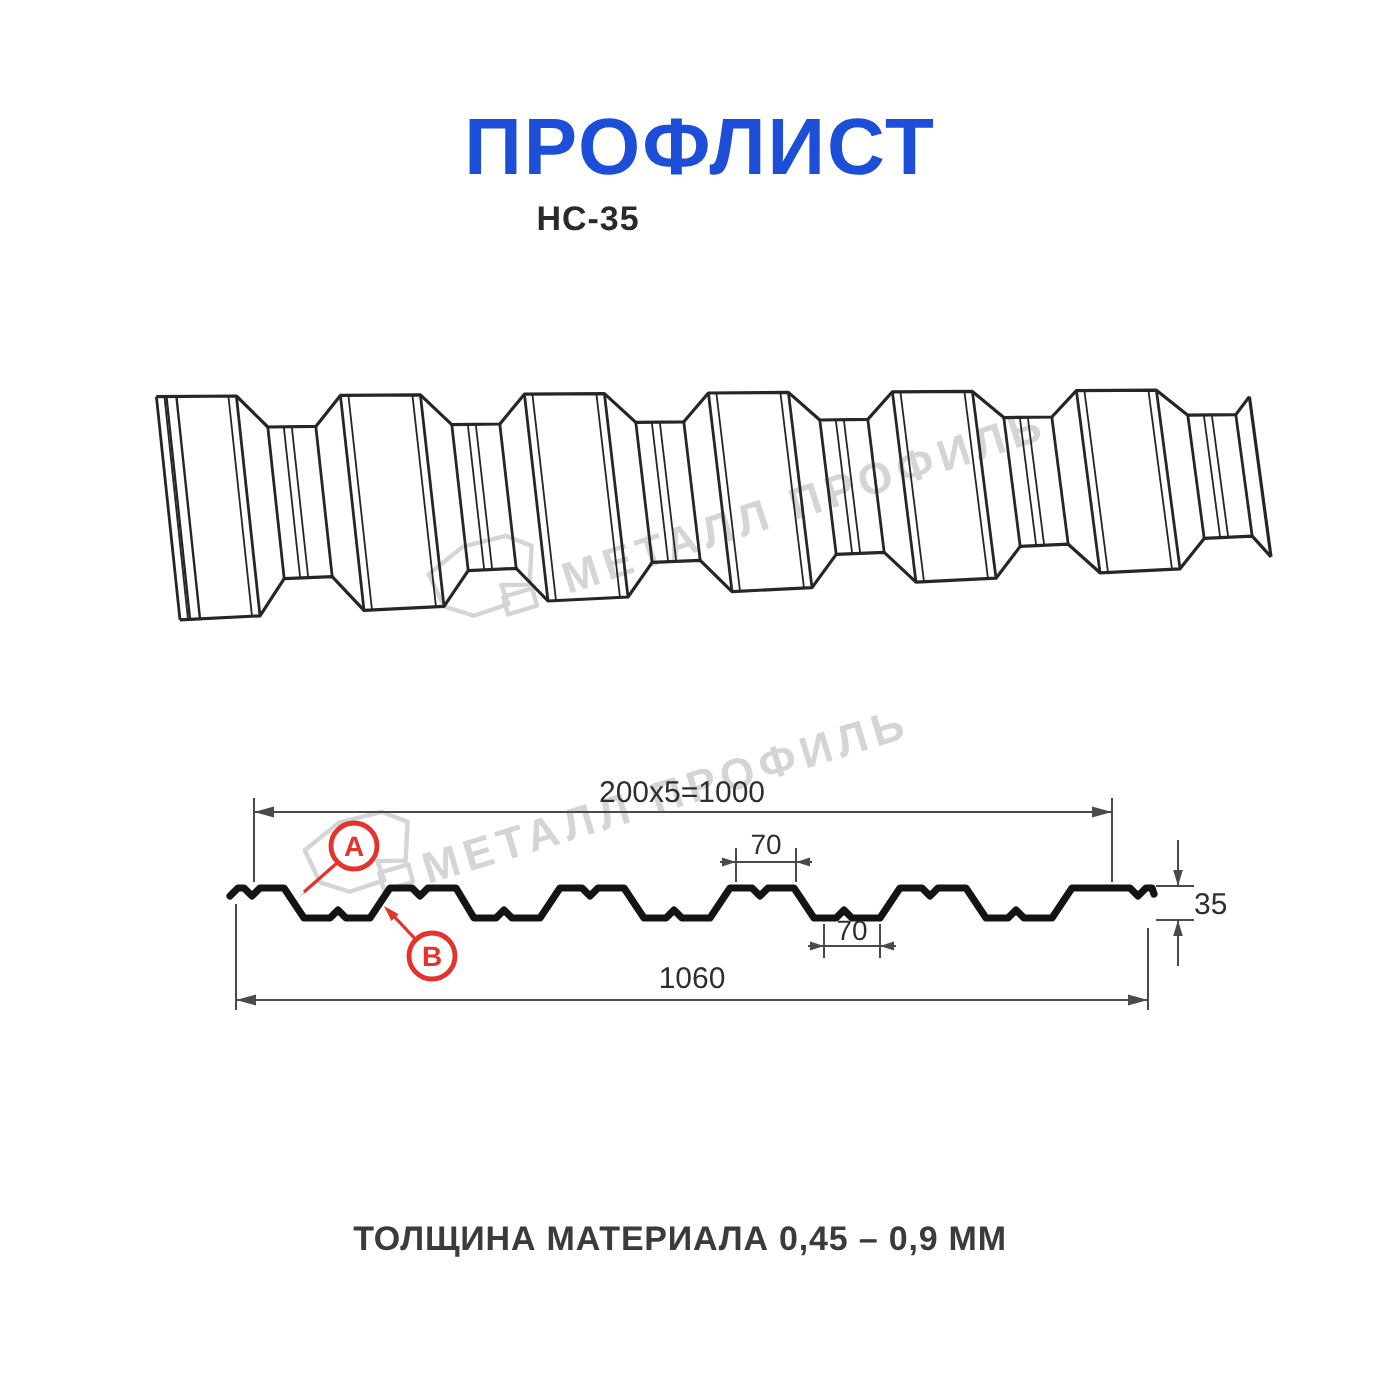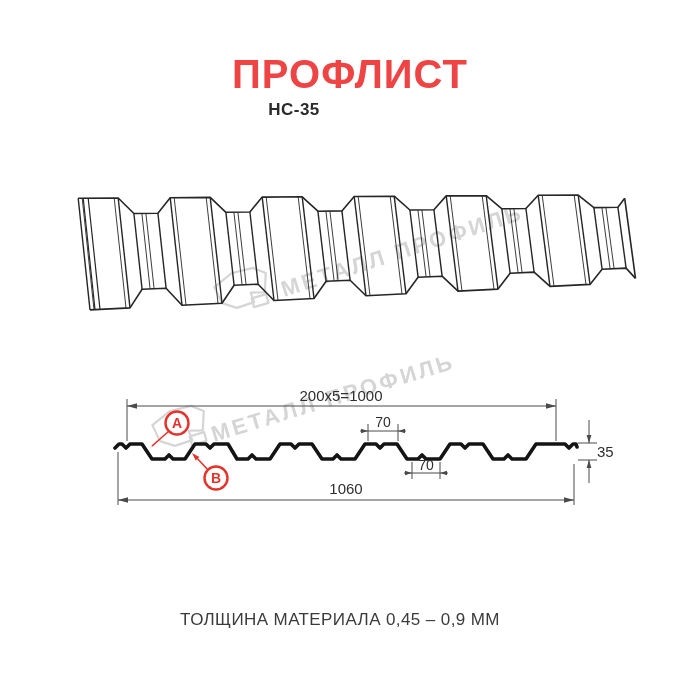--- a/index.html
+++ b/index.html
@@ -2,29 +2,29 @@
 <html><head>
 <meta charset="utf-8">
 <style>
   html,body{margin:0;padding:0;}
   body{
     width:700px;height:700px;position:relative;background:#ffffff;
     font-family:"Liberation Sans", sans-serif;overflow:hidden;
   }
   .title{
     position:absolute;top:52px;left:0;width:700px;text-align:center;
-    font-size:40px;font-weight:800;color:#ef4444;letter-spacing:1px;
+    font-size:40px;font-weight:800;color:#1d4ed8;letter-spacing:1px;
   }
   .subtitle{
     position:absolute;top:100px;left:0;width:588px;text-align:center;
     font-size:17px;font-weight:700;color:#2a2a2a;letter-spacing:.5px;
   }
   .footer-note{
     position:absolute;top:610px;left:0;width:680px;text-align:center;
-    font-size:17px;font-weight:400;color:#3b3b3b;letter-spacing:.4px;
+    font-size:17px;font-weight:700;color:#3b3b3b;letter-spacing:.4px;
   }
   svg{position:absolute;overflow:visible;}
   #wm-svg{left:0;top:0;}
   #sheet3d{left:76px;top:192px;}
   #xsec{left:0;top:380px;}
   .wm-text{
     font-size:22px;font-weight:700;letter-spacing:3px;fill:#d5d5d5;
     font-family:"Liberation Sans",sans-serif;
   }
   .wm-logo{fill:none;stroke:#d5d5d5;stroke-width:2.2;stroke-linejoin:round;}

